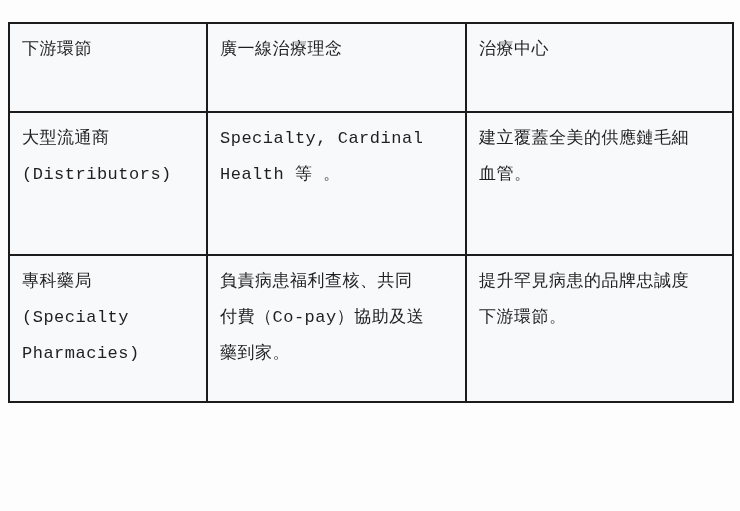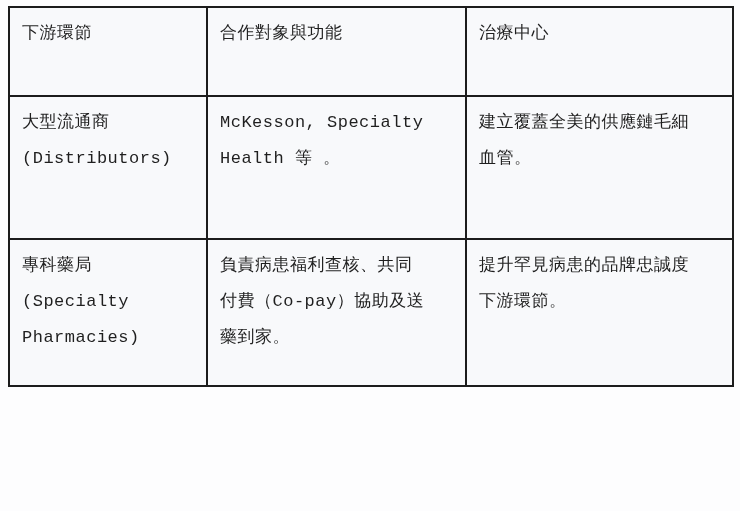--- a/index.html
+++ b/index.html
@@ -7,21 +7,21 @@
     padding: 0;
     width: 740px;
     height: 511px;
     background: #fdfdfe;
     overflow: hidden;
     font-family: "Liberation Mono", "DejaVu Sans Mono", monospace;
   }
   .table-wrap {
     position: absolute;
     left: 8px;
-    top: 6px;
+    top: 22px;
   }
   table.grid {
     border-collapse: collapse;
     table-layout: fixed;
     width: 724px;
     background: #f8f9fb;
   }
   table.grid col.c1 { width: 198px; }
   table.grid col.c2 { width: 259px; }
   table.grid col.c3 { width: 267px; }
@@ -49,29 +49,29 @@
 <div class="table-wrap">
   <table class="grid">
     <colgroup>
       <col class="c1">
       <col class="c2">
       <col class="c3">
     </colgroup>
     <thead>
       <tr class="r-head">
         <th>下游環節</th>
-        <th>合作對象與功能</th>
+        <th>廣一線治療理念</th>
         <th>治療中心</th>
       </tr>
     </thead>
     <tbody>
       <tr class="r-1">
         <td>大型流通商
 (Distributors)</td>
-        <td>McKesson, Specialty
+        <td>Specialty, Cardinal
 Health 等 。</td>
         <td>建立覆蓋全美的供應鏈毛細
 血管。</td>
       </tr>
       <tr class="r-2">
         <td>專科藥局
 (Specialty
 Pharmacies)</td>
         <td>負責病患福利查核、共同
 付費（Co-pay）協助及送

